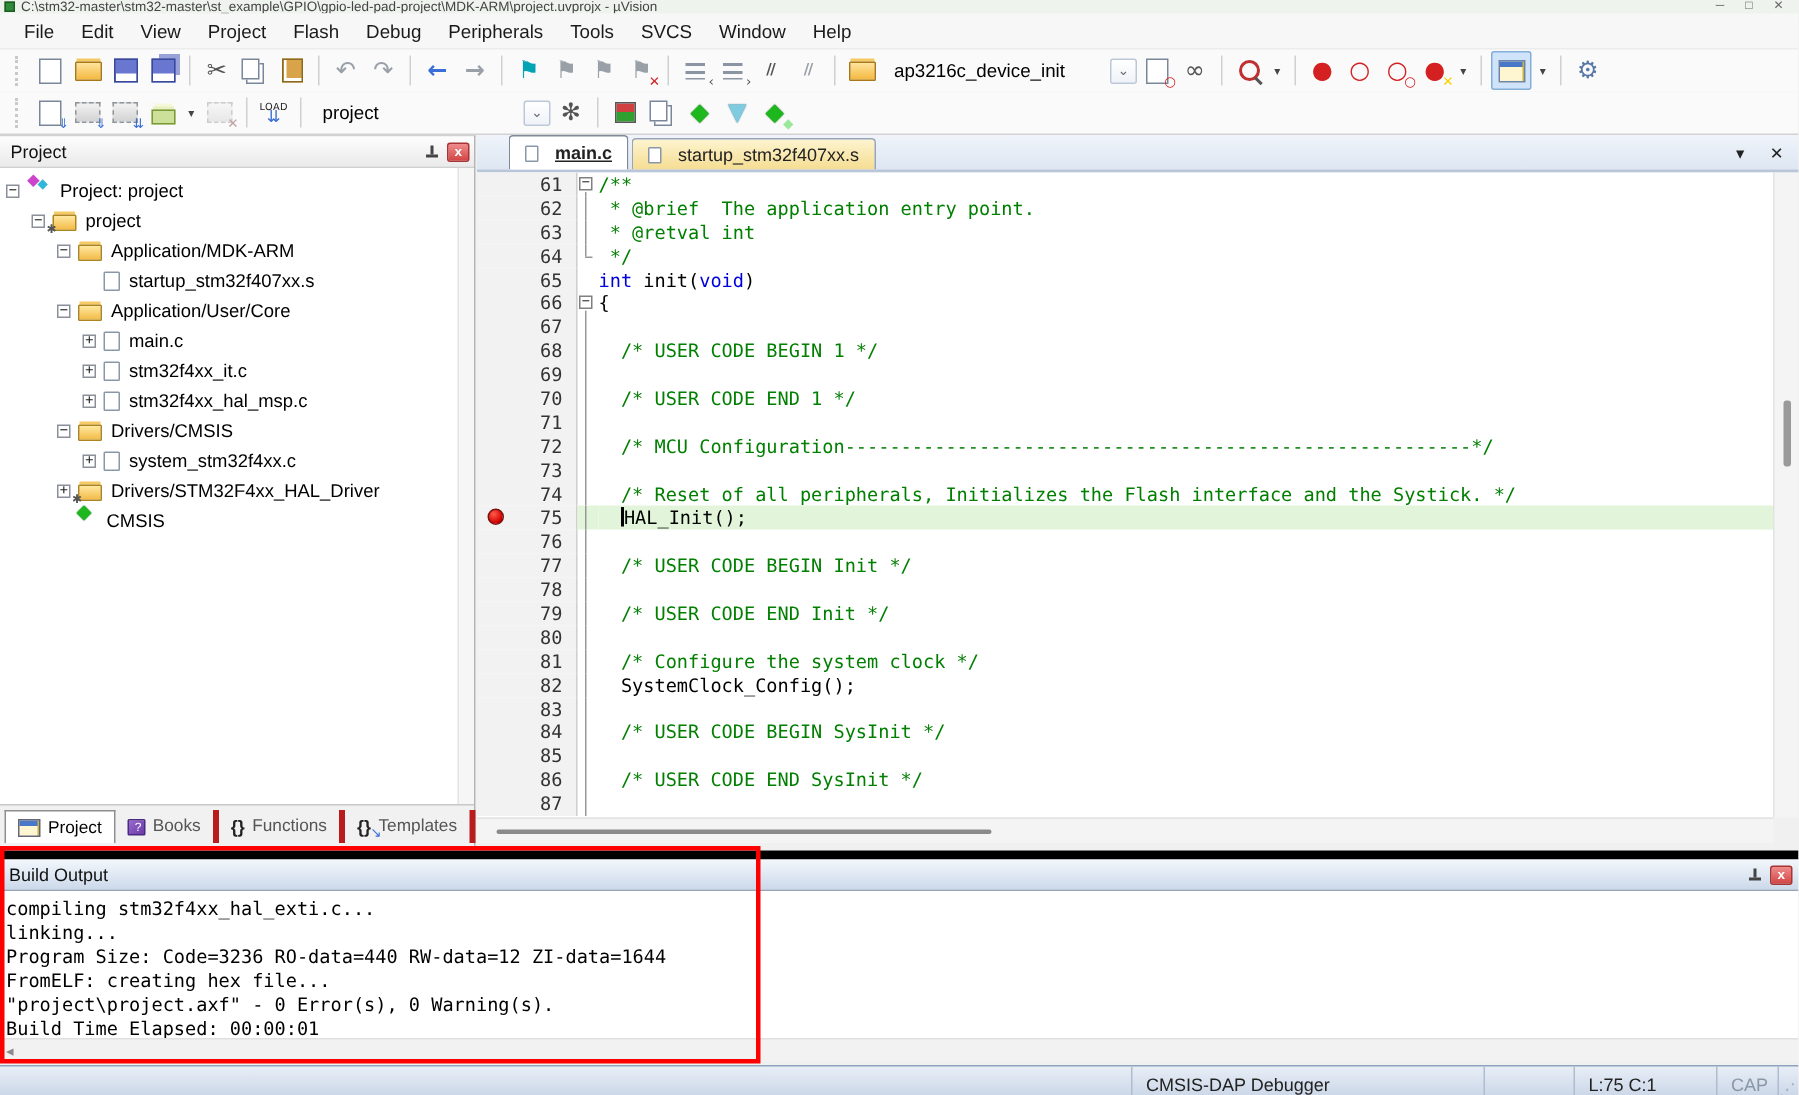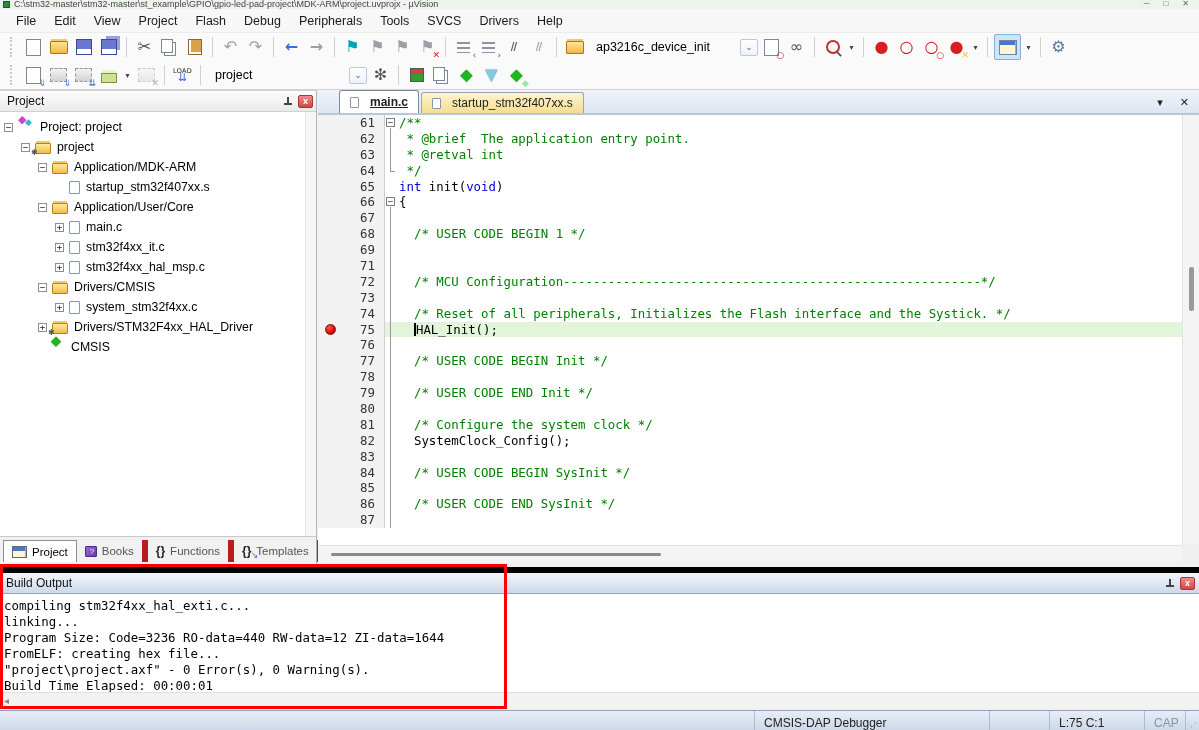--- a/index.html
+++ b/index.html
@@ -100,21 +100,21 @@
   .ti-folder.badge::after { content:"✱"; position:absolute; left:-5px; bottom:-4px; font-size:8px; color:#555; }
   .ti-target { width:16px; height:13px; }
   .ti-target::before { content:"◆"; position:absolute; left:0; top:-8px; color:#cc44cc; font-size:11px; }
   .ti-target::after  { content:"◆"; position:absolute; left:7px; top:-4px; color:#30b8d8; font-size:9px; }
   .ti-cmsis { width:14px; height:13px; }
   .ti-cmsis::before { content:"◆"; position:absolute; left:0; top:-8px; color:#1db81d; font-size:13px;
                       text-shadow:0 0 1px #0a5a0a; }
   .paneltabs { position:absolute; left:0; right:0; bottom:0; height:31px; background:#f1f1f1;
                border-top:1px solid #c8c8c8; display:flex; align-items:flex-start; padding:3px 0 0 3px; }
   .ptab { height:22px; display:flex; align-items:center; gap:5px; padding:0 8px; font-size:11.5px;
-          color:#555; border-right:6px solid #b91c1c; }
+          color:#555; border-right:4px solid #b91c1c; }
   .ptab.active { background:#fff; border:1px solid #8e8e8e; border-bottom:none; color:#000; }
   .pt-table { width:15px; height:12px; border:1px solid #667; display:inline-block;
               background:linear-gradient(#4a78c8 0 4px, #fdf6d0 4px); box-shadow:inset -5px 0 0 -4px #c9b24a; }
   .pt-book { width:12px; height:11px; background:linear-gradient(135deg,#9a6ad0,#6a3aa8);
              border:1px solid #4a2a80; border-radius:1px; position:relative; display:inline-block; }
   .pt-book::after { content:"?"; position:absolute; left:4px; top:1px; color:#fff; font-size:8px; line-height:8px; }
   .pt-braces { font-weight:bold; font-size:12px; color:#222; position:relative; }
   .pt-braces .sub { position:absolute; right:-7px; bottom:-2px; color:#3a6fd8; font-size:9px; font-weight:normal; }
 
   
@@ -197,21 +197,21 @@
 <div id="menubar">
     <span class="menuitem">File</span>
     <span class="menuitem">Edit</span>
     <span class="menuitem">View</span>
     <span class="menuitem">Project</span>
     <span class="menuitem">Flash</span>
     <span class="menuitem">Debug</span>
     <span class="menuitem">Peripherals</span>
     <span class="menuitem">Tools</span>
     <span class="menuitem">SVCS</span>
-    <span class="menuitem">Drivers</span>
+    <span class="menuitem">Window</span>
     <span class="menuitem">Help</span>
   </div>
 <div id="toolbar1" class="toolbar">
     <span class="tbi i-page"></span>
     <span class="tbi i-openfolder"></span>
     <span class="tbi i-save"></span>
     <span class="tbi i-save saveall"></span>
     <span class="tbsep"></span>
     <span class="tbi ">
       <span class="g1 c-dkgray big">✂</span>
@@ -495,20 +495,26 @@
         <span class="bpmargin"></span>
         <span class="lnum">68</span>
         <span class="fold body"></span>
         <span class="codetext"><span class="c">  /* USER CODE BEGIN 1 */</span></span>
       </div>
       <div class="codeline">
         <span class="bpmargin"></span>
         <span class="lnum">69</span>
         <span class="fold body"></span>
         <span class="codetext"></span>
+      </div>
+      <div class="codeline">
+        <span class="bpmargin"></span>
+        <span class="lnum">70</span>
+        <span class="fold body"></span>
+        <span class="codetext"><span class="c">  /* USER CODE END 1 */</span></span>
       </div>
       <div class="codeline">
         <span class="bpmargin"></span>
         <span class="lnum">71</span>
         <span class="fold body"></span>
         <span class="codetext"></span>
       </div>
       <div class="codeline">
         <span class="bpmargin"></span>
         <span class="lnum">72</span>

